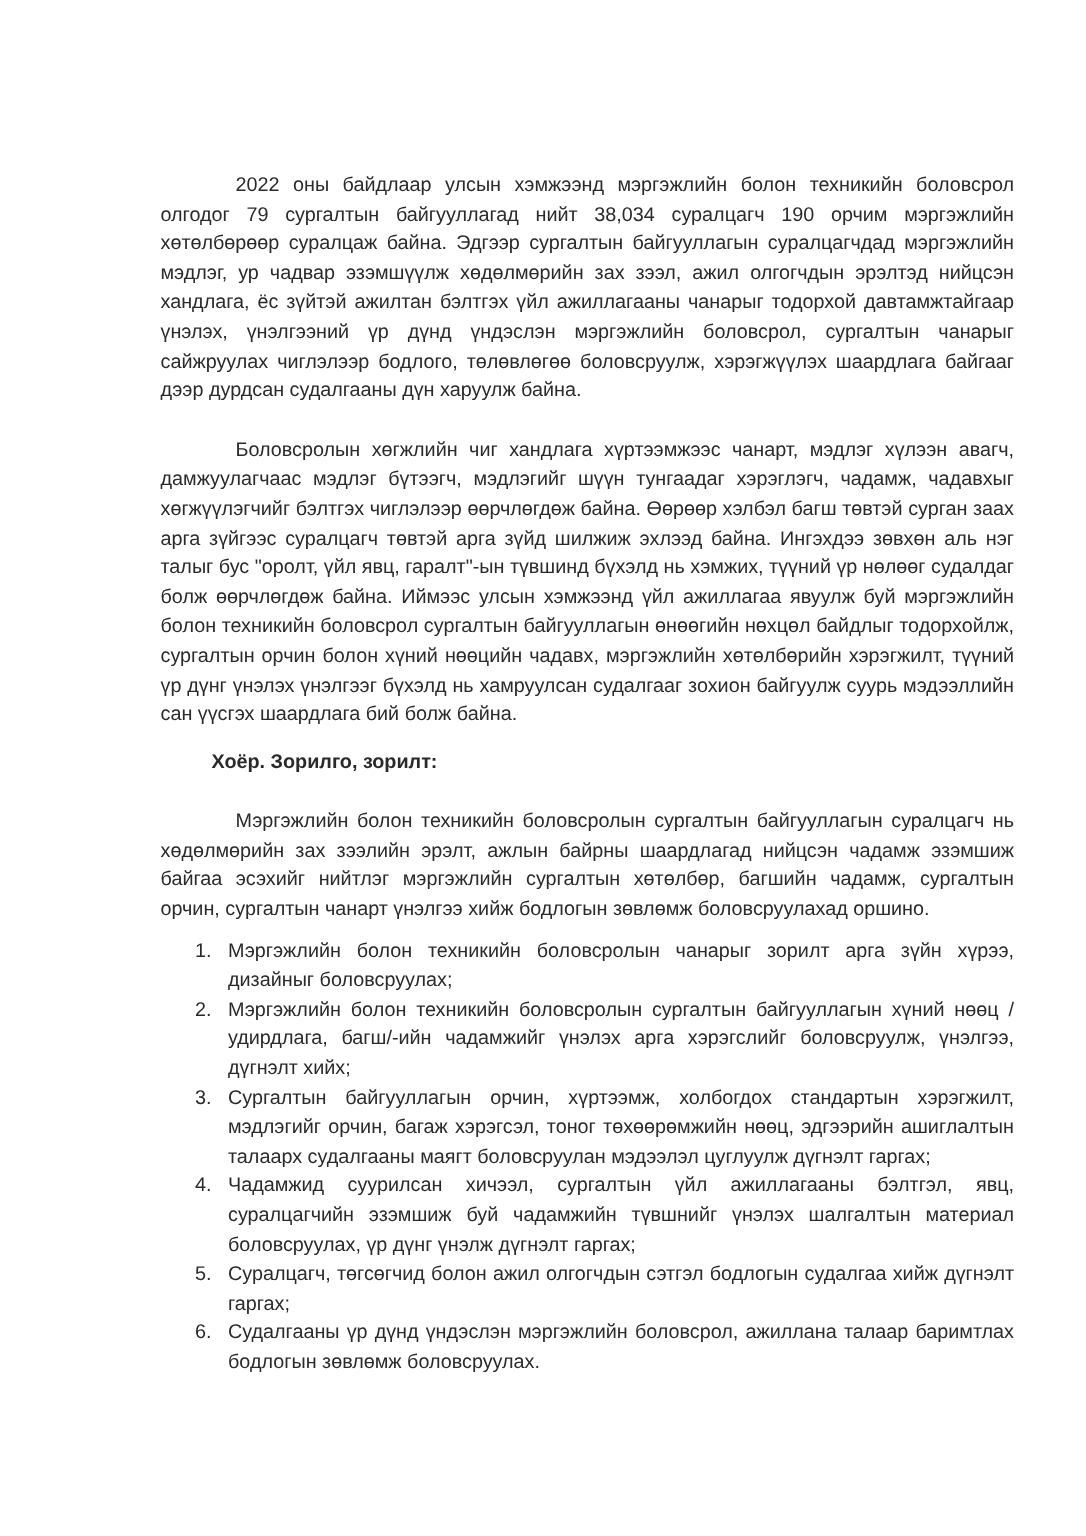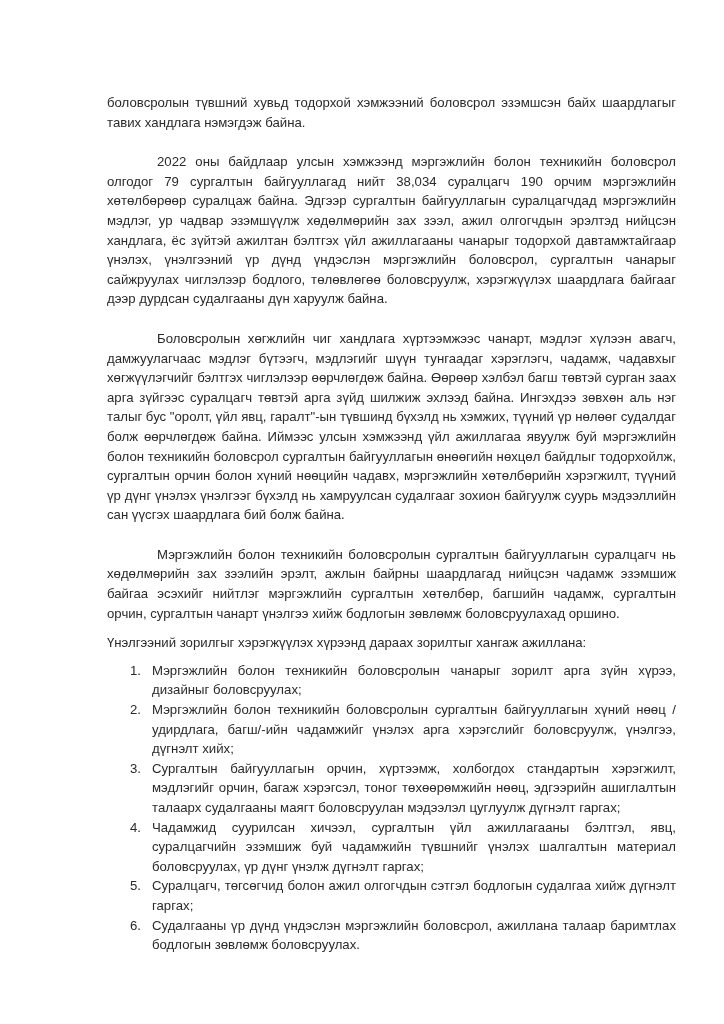--- a/index.html
+++ b/index.html
@@ -16,28 +16,27 @@
   .lead { margin-top: 10px; }
   ol.tasks { list-style: none; margin: 8px 0 0 0; padding: 0; }
   ol.tasks li { display: flex; text-align: justify; margin: 0; }
   ol.tasks li .num { width: 45px; flex: 0 0 45px; padding-left: 23px; box-sizing: border-box; }
   ol.tasks li .txt { flex: 1; }
 </style>
 </head>
 <body>
 
 <div class="page">
-  <p class="p">боловсролын түвшний хувьд тодорхой хэмжээний боловсрол эзэмшсэн байх шаардлагыг тавих хандлага нэмэгдэж байна.</p>
   <p class="p indent gap">2022 оны байдлаар улсын хэмжээнд мэргэжлийн болон техникийн боловсрол олгодог 79 сургалтын байгууллагад нийт 38,034 суралцагч 190 орчим мэргэжлийн хөтөлбөрөөр суралцаж байна. Эдгээр сургалтын байгууллагын суралцагчдад мэргэжлийн мэдлэг, ур чадвар эзэмшүүлж хөдөлмөрийн зах зээл, ажил олгогчдын эрэлтэд нийцсэн хандлага, ёс зүйтэй ажилтан бэлтгэх үйл ажиллагааны чанарыг тодорхой давтамжтайгаар үнэлэх, үнэлгээний үр дүнд үндэслэн мэргэжлийн боловсрол, сургалтын чанарыг сайжруулах чиглэлээр бодлого, төлөвлөгөө боловсруулж, хэрэгжүүлэх шаардлага байгааг дээр дурдсан судалгааны дүн харуулж байна.</p>
   <p class="p indent gap">Боловсролын хөгжлийн чиг хандлага хүртээмжээс чанарт, мэдлэг хүлээн авагч, дамжуулагчаас мэдлэг бүтээгч, мэдлэгийг шүүн тунгаадаг хэрэглэгч, чадамж, чадавхыг хөгжүүлэгчийг бэлтгэх чиглэлээр өөрчлөгдөж байна. Өөрөөр хэлбэл багш төвтэй сурган заах арга зүйгээс суралцагч төвтэй арга зүйд шилжиж эхлээд байна. Ингэхдээ зөвхөн аль нэг талыг бус "оролт, үйл явц, гаралт"-ын түвшинд бүхэлд нь хэмжих, түүний үр нөлөөг судалдаг болж өөрчлөгдөж байна. Иймээс улсын хэмжээнд үйл ажиллагаа явуулж буй мэргэжлийн болон техникийн боловсрол сургалтын байгууллагын өнөөгийн нөхцөл байдлыг тодорхойлж, сургалтын орчин болон хүний нөөцийн чадавх, мэргэжлийн хөтөлбөрийн хэрэгжилт, түүний үр дүнг үнэлэх үнэлгээг бүхэлд нь хамруулсан судалгааг зохион байгуулж суурь мэдээллийн сан үүсгэх шаардлага бий болж байна.</p>
 
+  <p class="heading">Хоёр. Зорилго, зорилт:</p>
 
   <p class="p indent gap">Мэргэжлийн болон техникийн боловсролын сургалтын байгууллагын суралцагч нь хөдөлмөрийн зах зээлийн эрэлт, ажлын байрны шаардлагад нийцсэн чадамж эзэмшиж байгаа эсэхийг нийтлэг мэргэжлийн сургалтын хөтөлбөр, багшийн чадамж, сургалтын орчин, сургалтын чанарт үнэлгээ хийж бодлогын зөвлөмж боловсруулахад оршино.</p>
 
-  <p class="p lead">Үнэлгээний зорилгыг хэрэгжүүлэх хүрээнд дараах зорилтыг хангаж ажиллана:</p>
 
   <ol class="tasks">
     <li>
       <span class="num">1.</span>
       <span class="txt">Мэргэжлийн болон техникийн боловсролын чанарыг зорилт арга зүйн хүрээ, дизайныг боловсруулах;</span>
     </li>
     <li>
       <span class="num">2.</span>
       <span class="txt">Мэргэжлийн болон техникийн боловсролын сургалтын байгууллагын хүний нөөц /удирдлага, багш/-ийн чадамжийг үнэлэх арга хэрэгслийг боловсруулж, үнэлгээ, дүгнэлт хийх;</span>
     </li>

